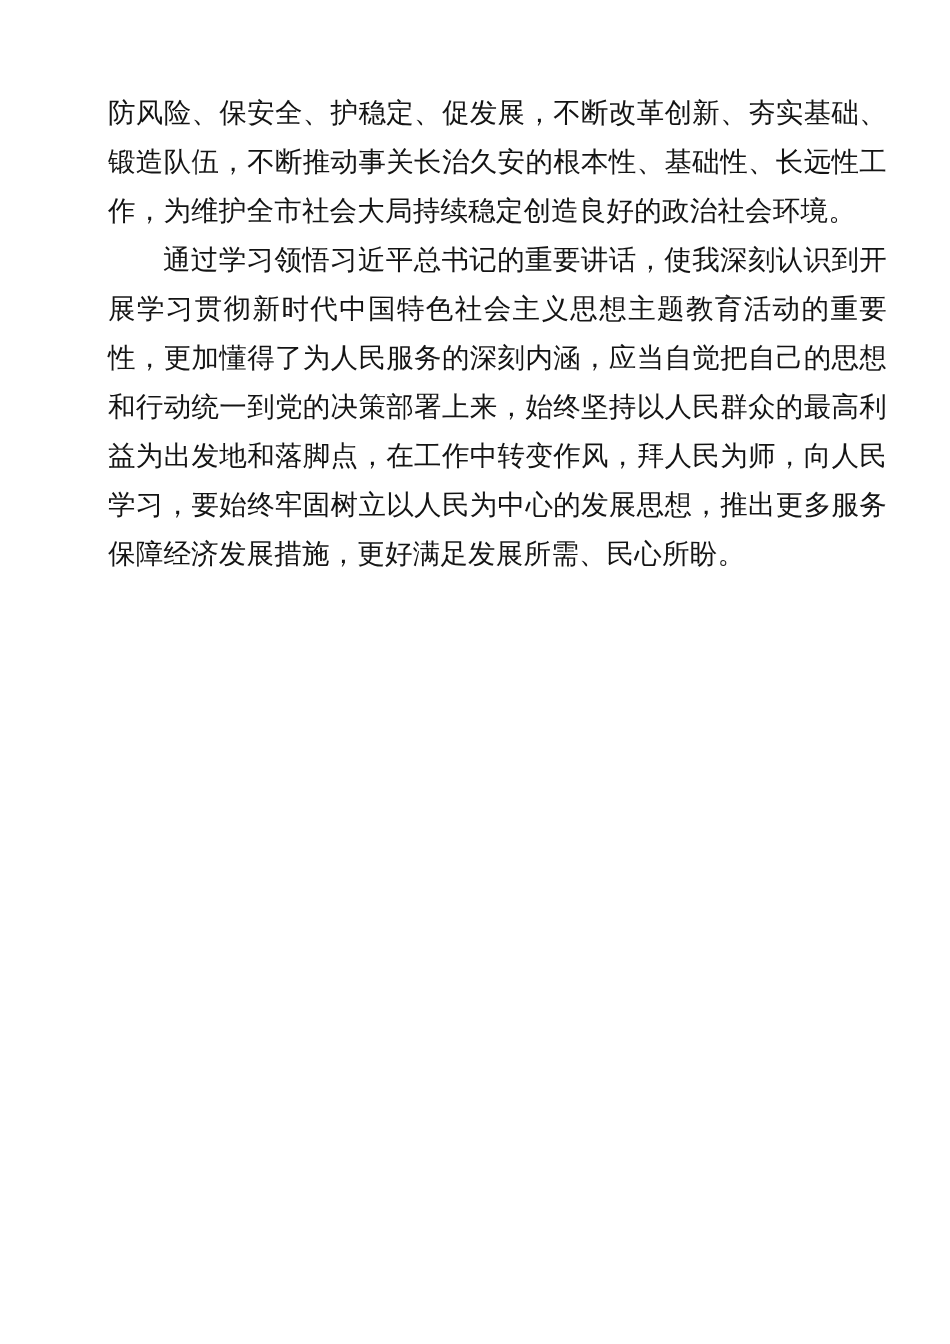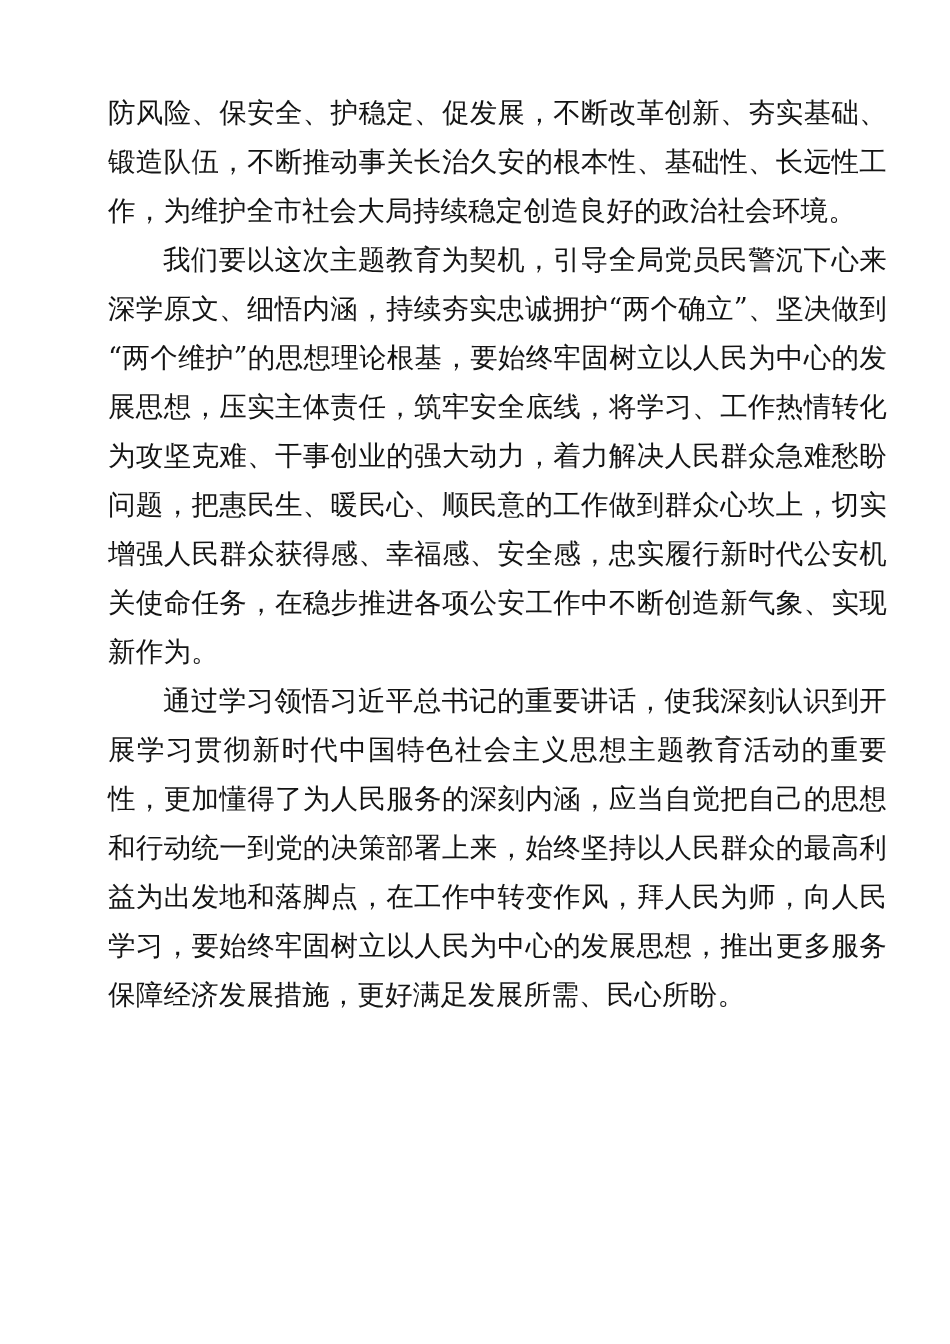--- a/index.html
+++ b/index.html
@@ -41,16 +41,15 @@
   .para + .para {
     margin-top: 0px;
   }
 </style>
 </head>
 <body>
 
 <div class="page">
   <div class="doc-body">
     <p class="para">防风险、保安全、护稳定、促发展，不断改革创新、夯实基础、锻造队伍，不断推动事关长治久安的根本性、基础性、长远性工作，为维护全市社会大局持续稳定创造良好的政治社会环境。</p>
-    <p class="para indent">我们要以这次主题教育为契机，引导全局党员民警沉下心来深学原文、细悟内涵，持续夯实忠诚拥护“两个确立”、坚决做到“两个维护”的思想理论根基，要始终牢固树立以人民为中心的发展思想，压实主体责任，筑牢安全底线，将学习、工作热情转化为攻坚克难、干事创业的强大动力，着力解决人民群众急难愁盼问题，把惠民生、暖民心、顺民意的工作做到群众心坎上，切实增强人民群众获得感、幸福感、安全感，忠实履行新时代公安机关使命任务，在稳步推进各项公安工作中不断创造新气象、实现新作为。</p>
     <p class="para indent">通过学习领悟习近平总书记的重要讲话，使我深刻认识到开展学习贯彻新时代中国特色社会主义思想主题教育活动的重要性，更加懂得了为人民服务的深刻内涵，应当自觉把自己的思想和行动统一到党的决策部署上来，始终坚持以人民群众的最高利益为出发地和落脚点，在工作中转变作风，拜人民为师，向人民学习，要始终牢固树立以人民为中心的发展思想，推出更多服务保障经济发展措施，更好满足发展所需、民心所盼。</p>
   </div>
 </div>
 
 </body></html>

